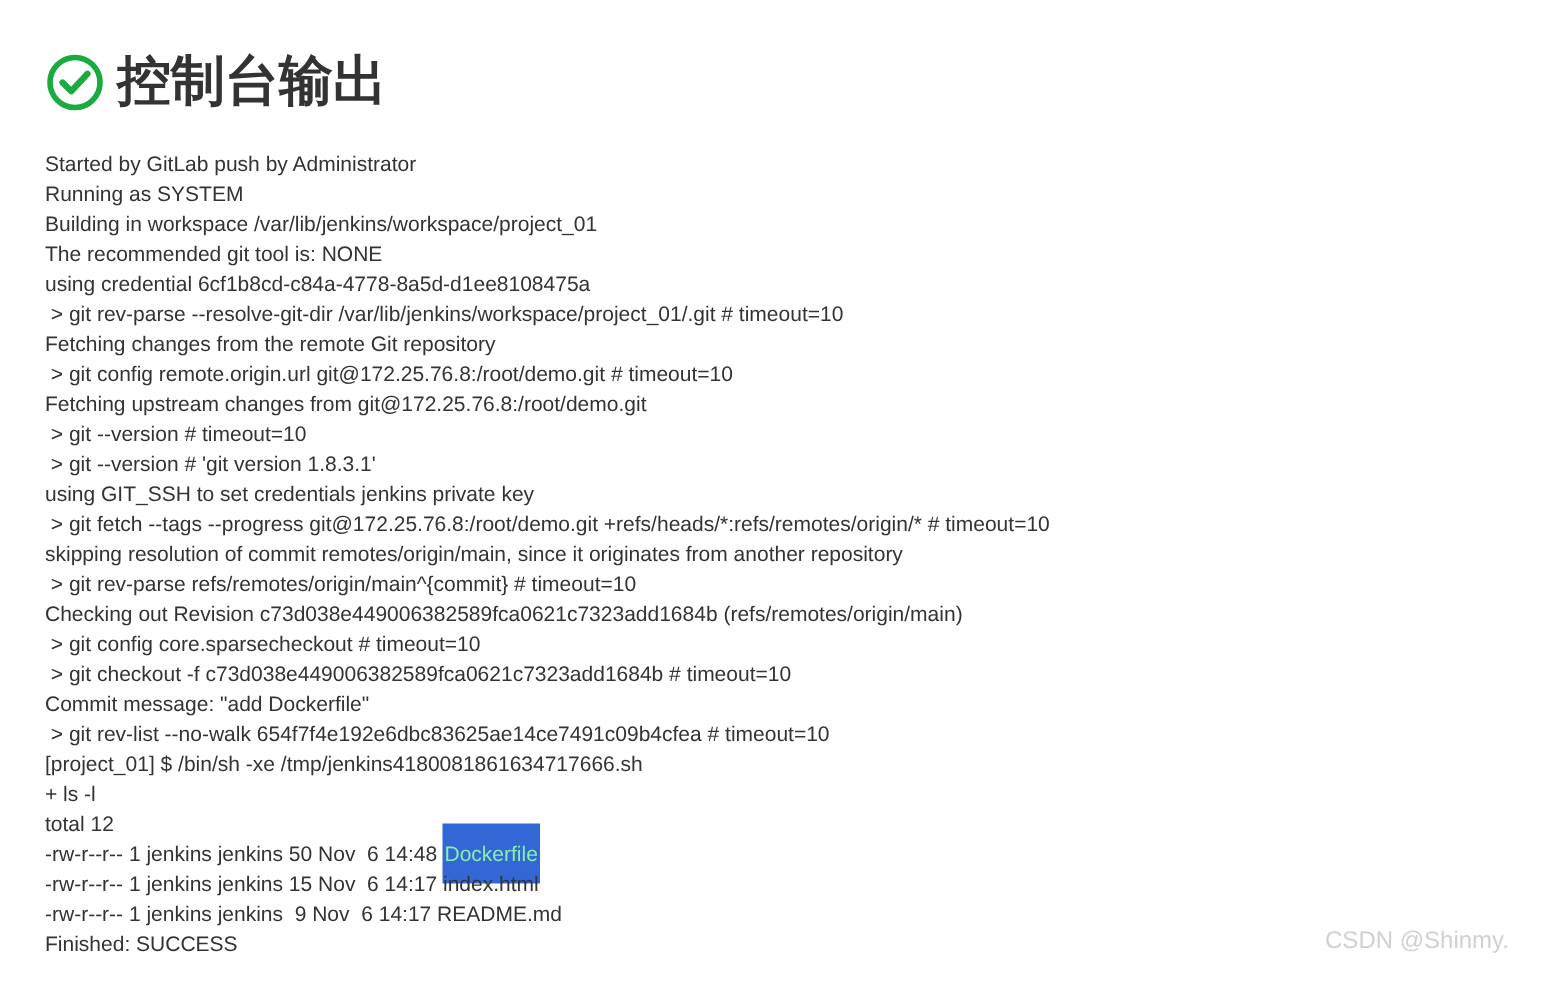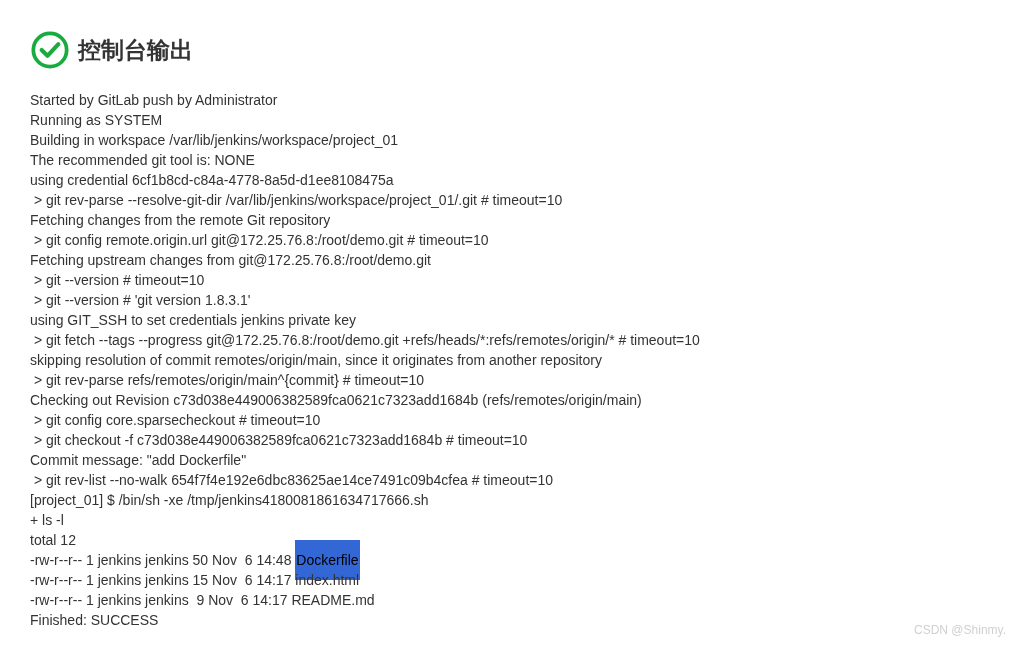--- a/index.html
+++ b/index.html
@@ -21,45 +21,45 @@
     .success-icon {
       width: 40px;
       height: 40px;
       margin-right: 8px;
     }
     .success-icon svg {
       width: 100%;
       height: 100%;
     }
     .title {
-      font-size: 23px;
+      font-size: 36px;
       font-weight: bold;
       color: #333;
     }
     .console-output {
       font-family: Liberation Sans, sans-serif;
       font-size: 14px;
       line-height: 20px;
       color: #333;
       white-space: pre;
     }
     .console-line {
       display: block;
     }
     .highlighted {
       background-color: #3367d6;
-      color: #000000;
+      color: #86efac;
       padding: 12px 1px;
     }
     .watermark {
       position: fixed;
       bottom: 20px;
       right: 30px;
       color: #d0d0d0;
-      font-size: 12px;
+      font-size: 16px;
       font-family: Arial, sans-serif;
       pointer-events: none;
     }
   </style>
 </head>
 <body>
 
 <div class="header">
   <span class="success-icon">
     <svg viewBox="0 0 48 48" fill="none">

